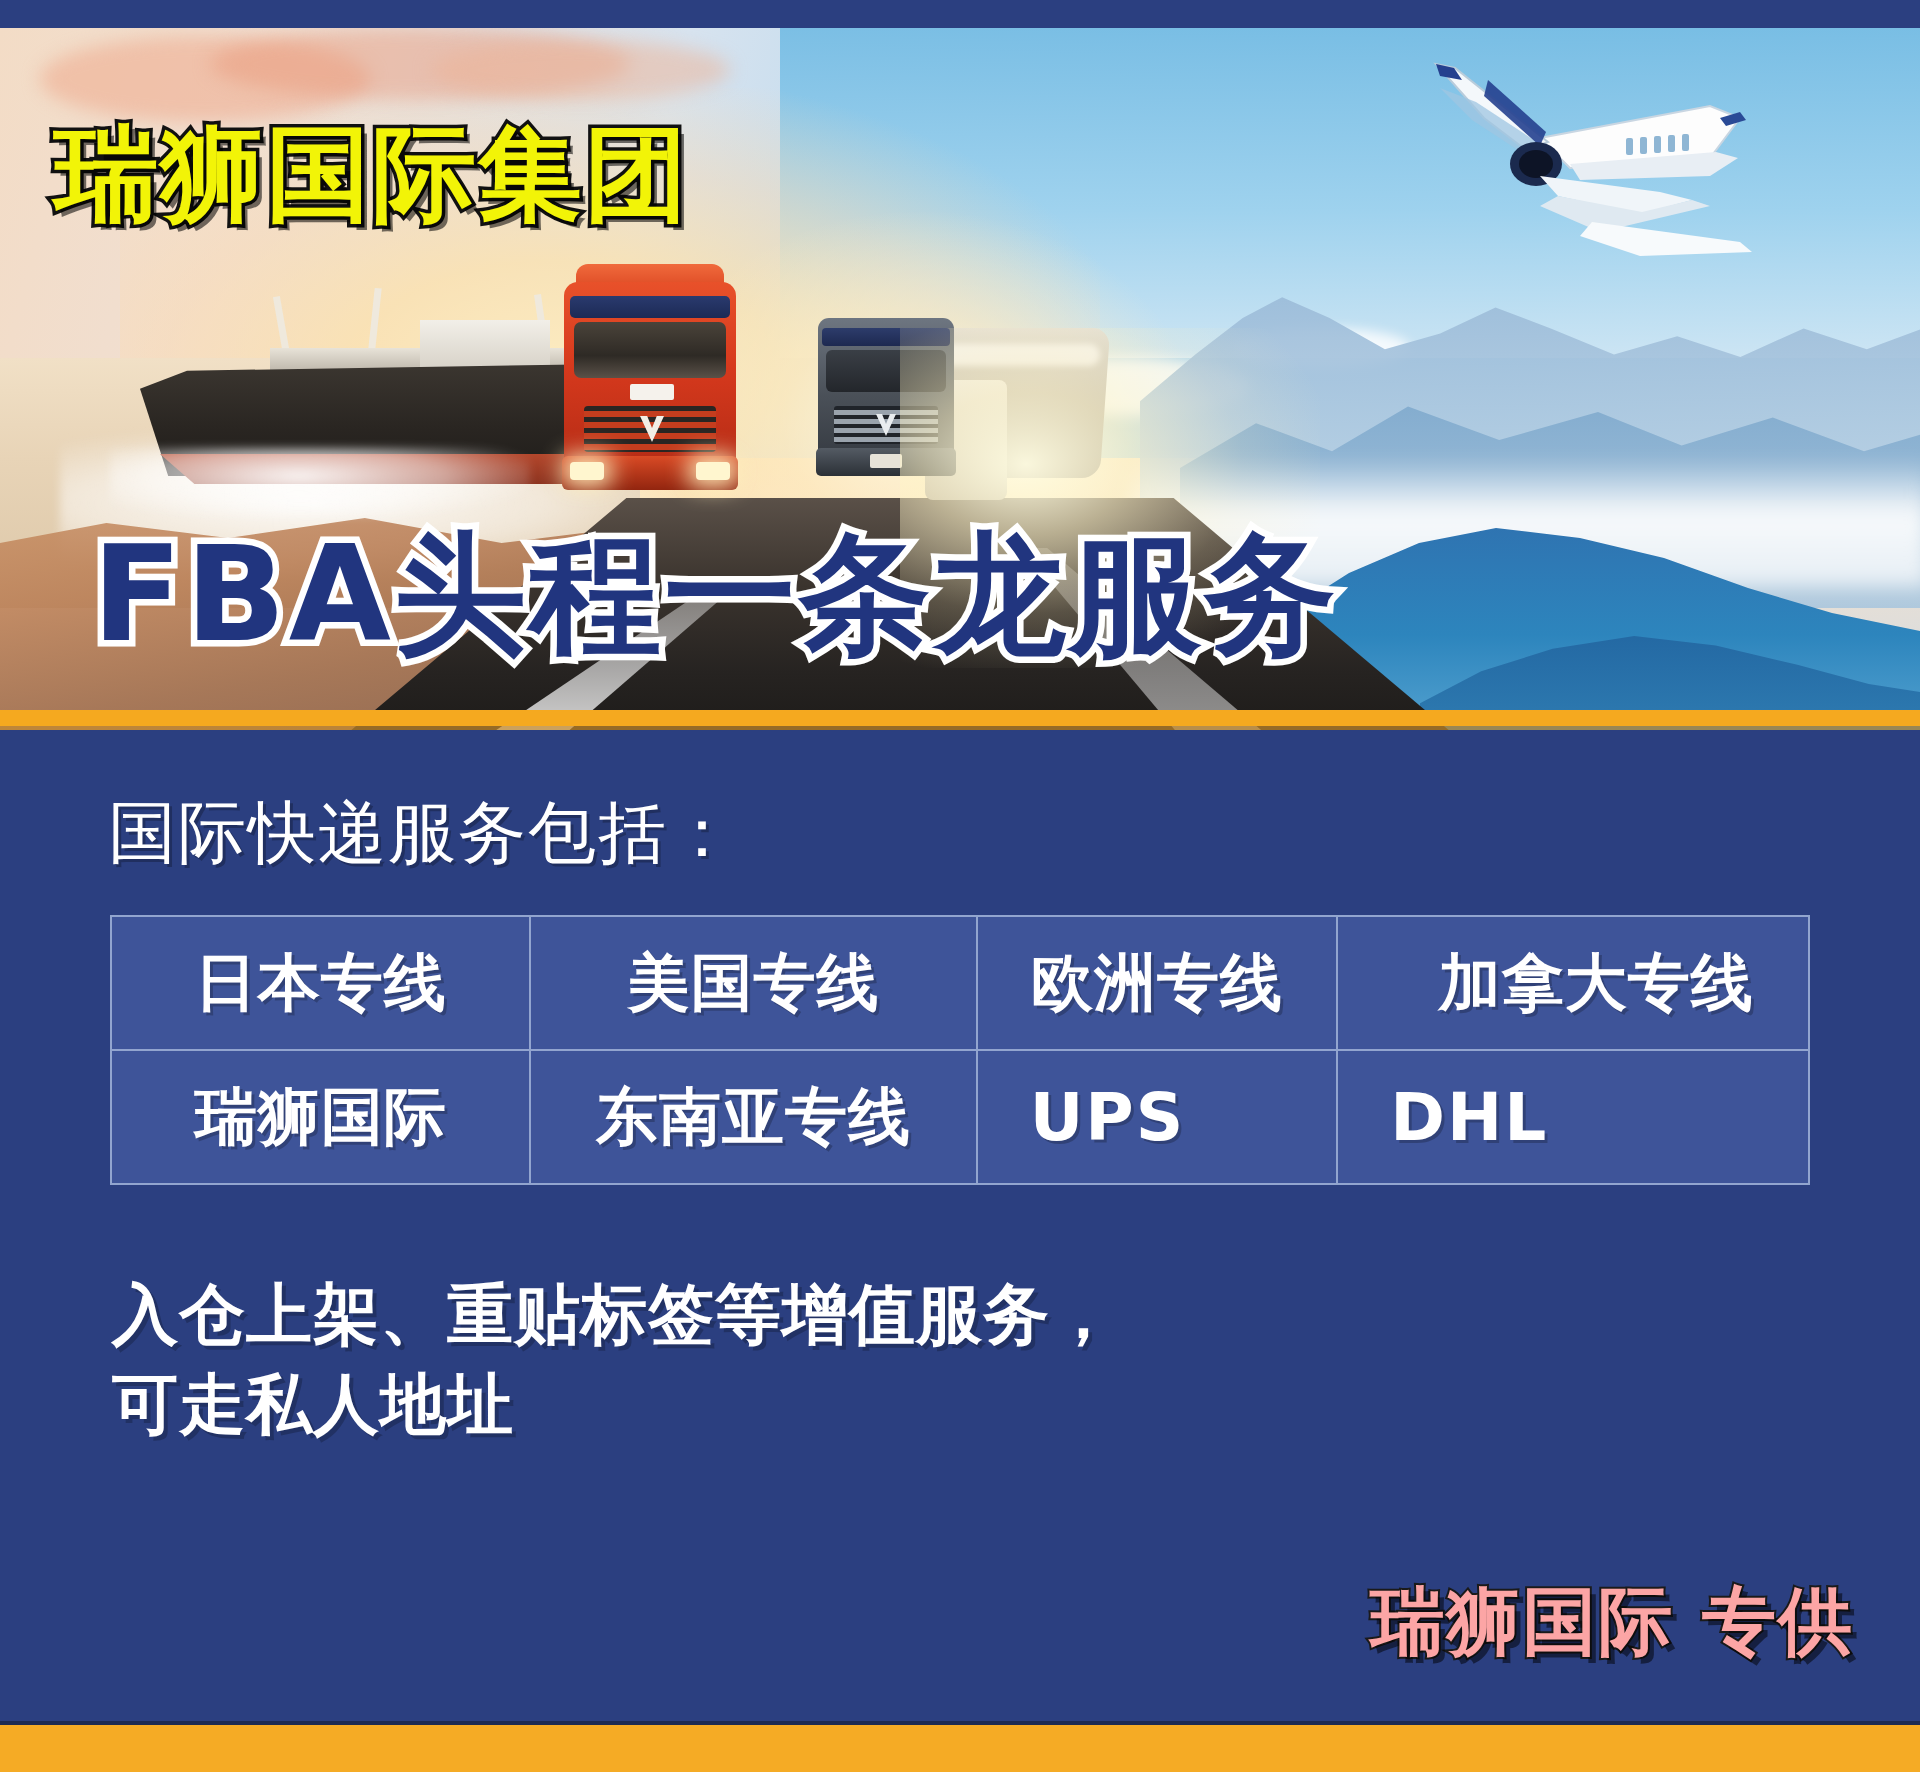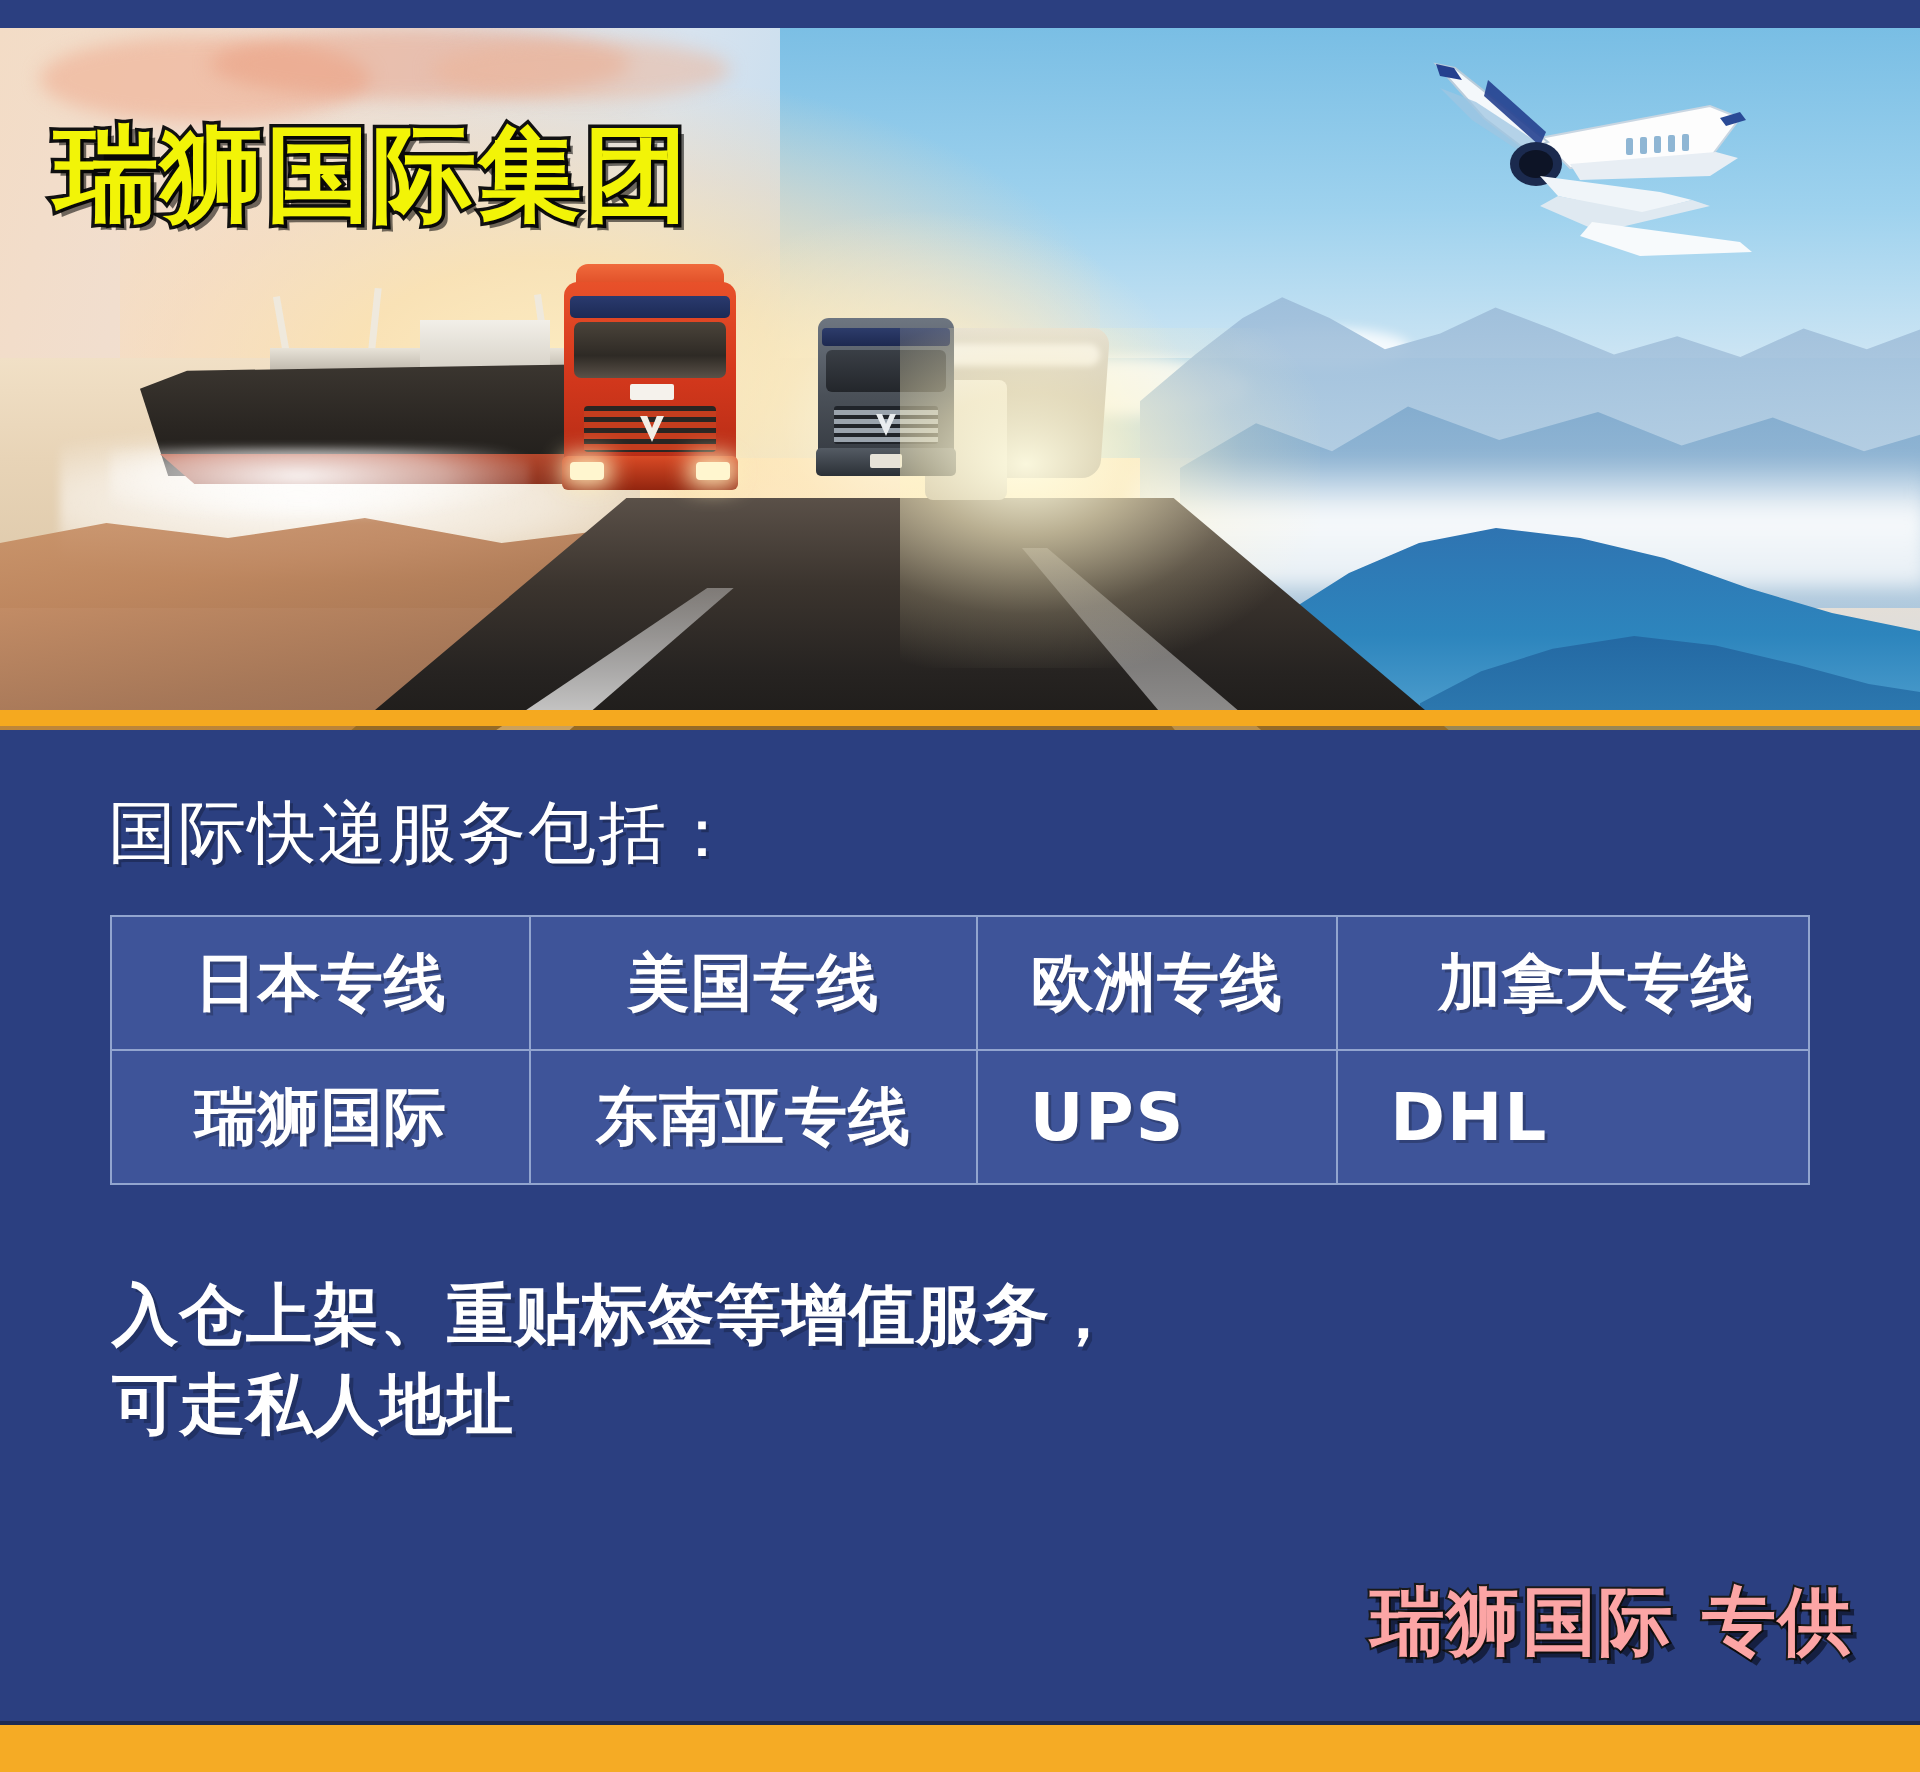--- a/index.html
+++ b/index.html
@@ -451,20 +451,21 @@
       <div class="tr-emblem"></div>
       <div class="tr-bumper"></div>
       <div class="tr-lampL"></div>
       <div class="tr-lampR"></div>
     </div>
 
     <div class="flare"></div>
 
     <div class="logo">瑞狮国际集团</div>
 
+    <div class="headline">FBA头程一条龙服务</div>
   </div>
 
   <div class="divider"></div>
   <div class="divider-edge"></div>
 
   <div class="panel">
 
     <div class="panel-head">国际快递服务包括：</div>
 
     <table class="svc-table">

